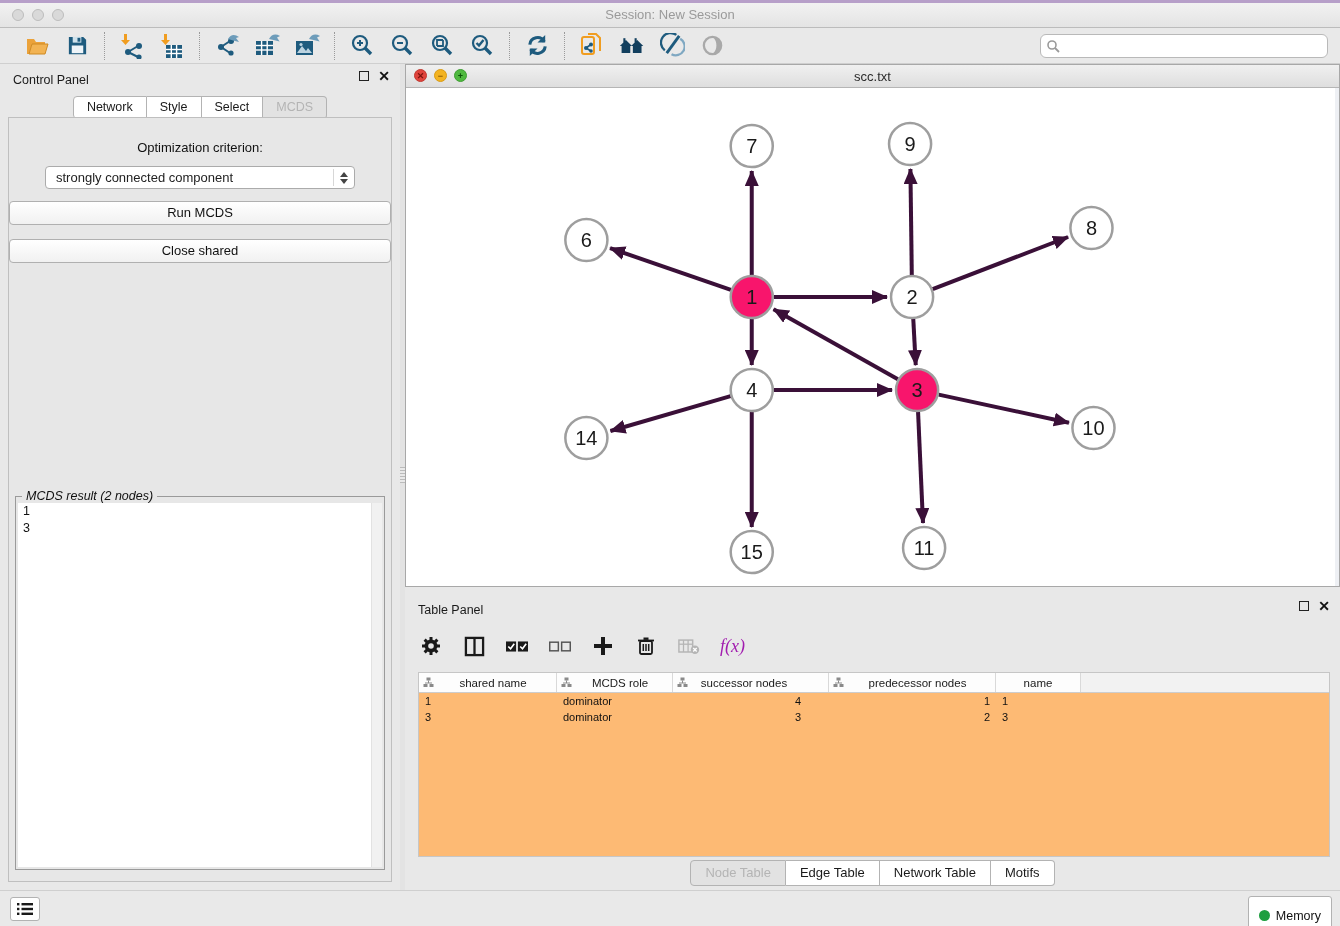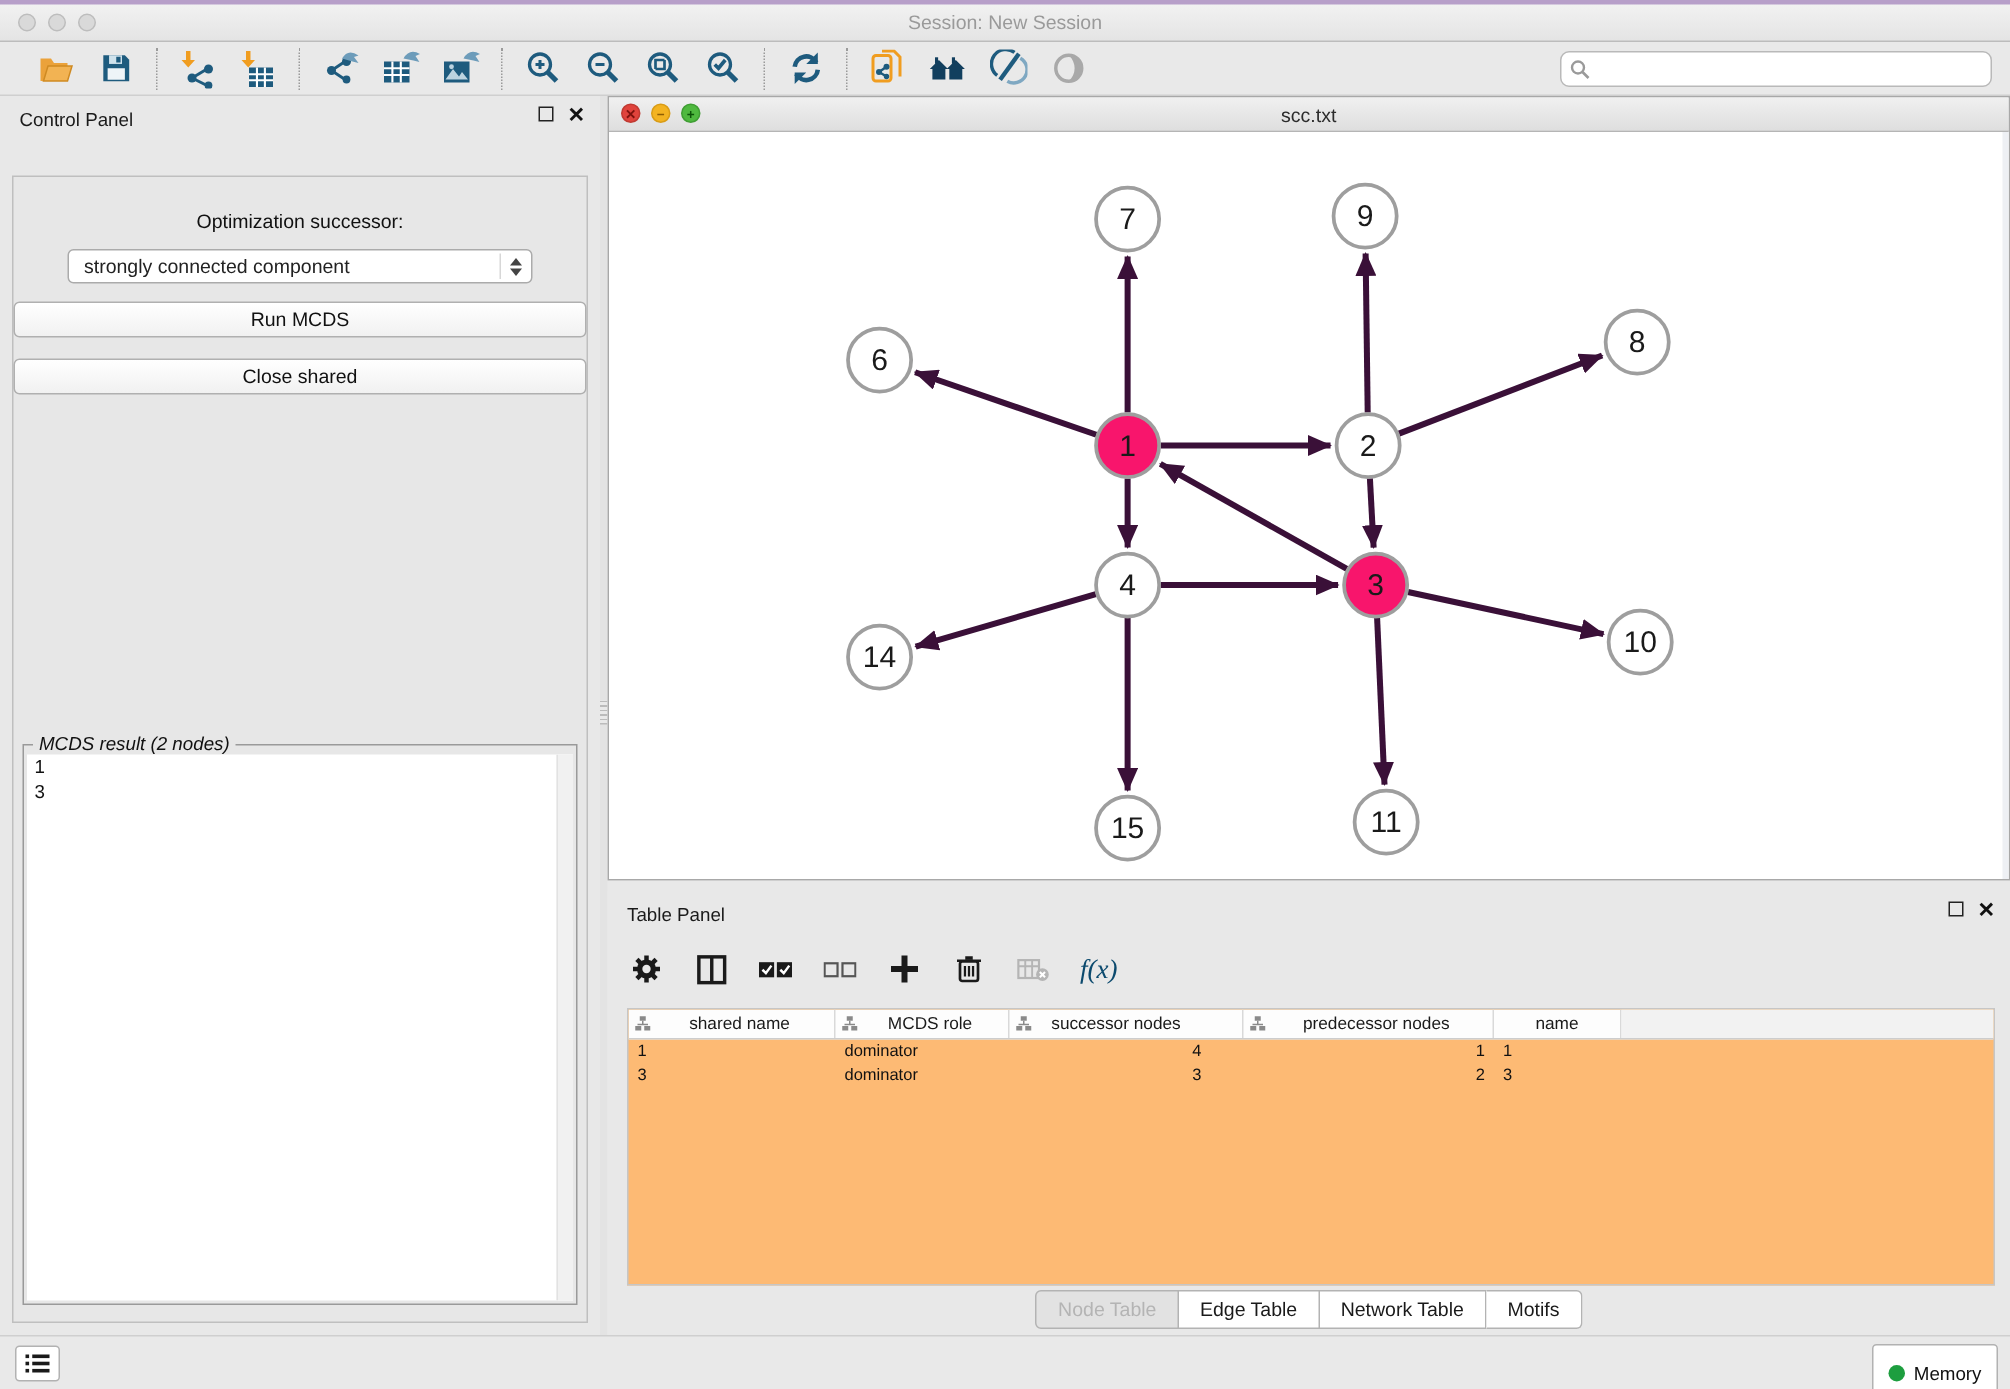--- a/index.html
+++ b/index.html
@@ -82,21 +82,21 @@
   .netwin-title { position:absolute; left:0; right:0; top:4px; text-align:center; font-size:13px; color:#2b2b2b; }
   .canvas { position:absolute; left:0; top:23px; width:933px; height:498px; background:#fff; }
   .canvas svg { width:100%; height:100%; display:block; }
   .canvas-edge { position:absolute; right:0; top:23px; width:4px; height:498px; background:#eef0f4; }
 
   
   .tpanel { position:absolute; left:405px; top:530px; width:935px; height:296px; background:#e8e8e8; }
   .tpanel .panel-title { left:13px; }
   .tp-toolbar { position:absolute; left:14px; top:32px; height:40px; display:flex; align-items:center; gap:19px; }
   .tp-toolbar .ticon { width:24px; height:24px; }
-  .fx { font-family:"Liberation Serif", serif; font-style:italic; font-size:18px; color:#0c4a6e; }
+  .fx { font-family:"Liberation Serif", serif; font-style:italic; font-size:18px; color:#a21caf; }
   .tbl { position:absolute; left:13px; top:78px; width:912px; height:185px; background:#fdba74; border:1px solid #c6c6c6; overflow:hidden; }
   .tbl-header { display:flex; height:20px; border-bottom:1px solid #cdcdcd; background:#fdfdfd; font-size:11.5px; color:#1a1a1a; }
   .th { display:flex; align-items:center; border-right:1px solid #d9d9d9; padding:0 4px; }
   .th .hlabel { flex:1; text-align:center; }
   .th-filler { flex:1; background:#f2f2f2; border-right:none; }
   .tbl-row { display:flex; height:16px; font-size:11px; color:#111; align-items:center; }
   .td { padding:0 6px; overflow:hidden; white-space:nowrap; }
   .c0 { width:138px; } .c1 { width:116px; } .c2 { width:156px; text-align:right; padding-right:28px;justify-content:center; }
   .c3 { width:167px; text-align:right; } .c4 { width:85px; }
   .tp-tabs { position:absolute; left:0; right:0; top:266px; display:flex; justify-content:center; }
@@ -299,22 +299,30 @@
   <div class="main">
 
     <div class="cpanel">
       <div class="panel-head">
         <span class="panel-title">Control Panel</span>
         <span class="win-btns">
           <span class="float-btn"></span>
           <span class="close-btn">✕</span>
         </span>
       </div>
+      <div class="tabrow">
+        <div class="seg">
+          <span class="tab">Network</span>
+          <span class="tab">Style</span>
+          <span class="tab">Select</span>
+          <span class="tab active">MCDS</span>
+        </div>
+      </div>
       <div class="cpanel-content">
-        <div class="opt-label">Optimization successor:</div>
+        <div class="opt-label">Optimization criterion:</div>
         <div class="dropdown">
           <span class="dd-label">strongly connected component</span>
           <span class="dd-steppers">
               <i class="dd-up"></i>
               <i class="dd-down"></i>
             </span>
         </div>
         <div class="btnrow">
           <button class="pushbtn">Run MCDS</button>
           <button class="pushbtn">Close shared</button>

